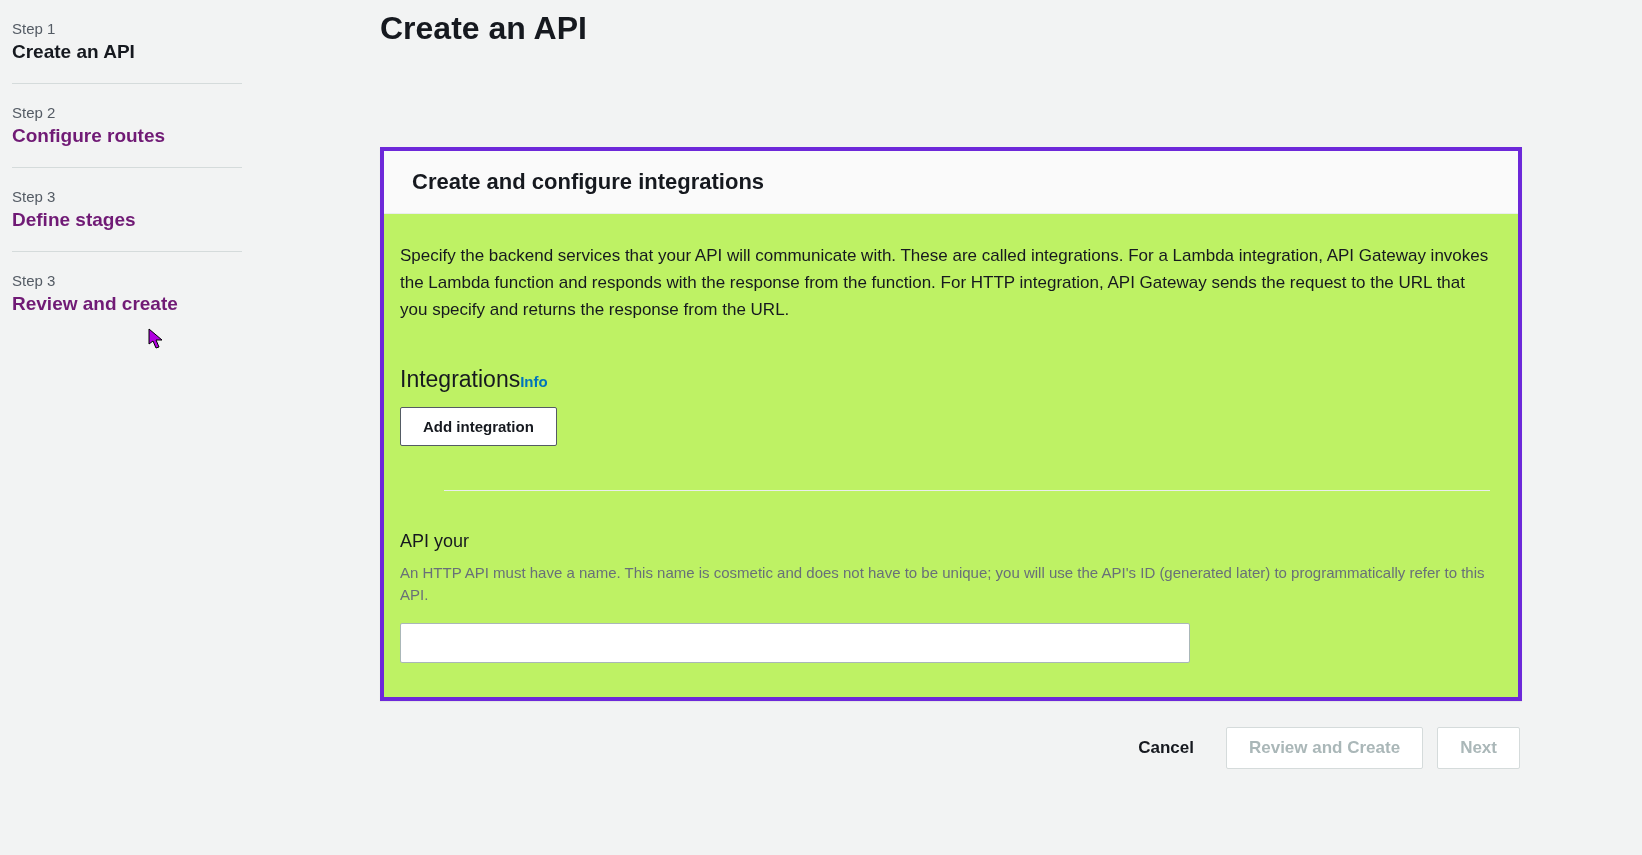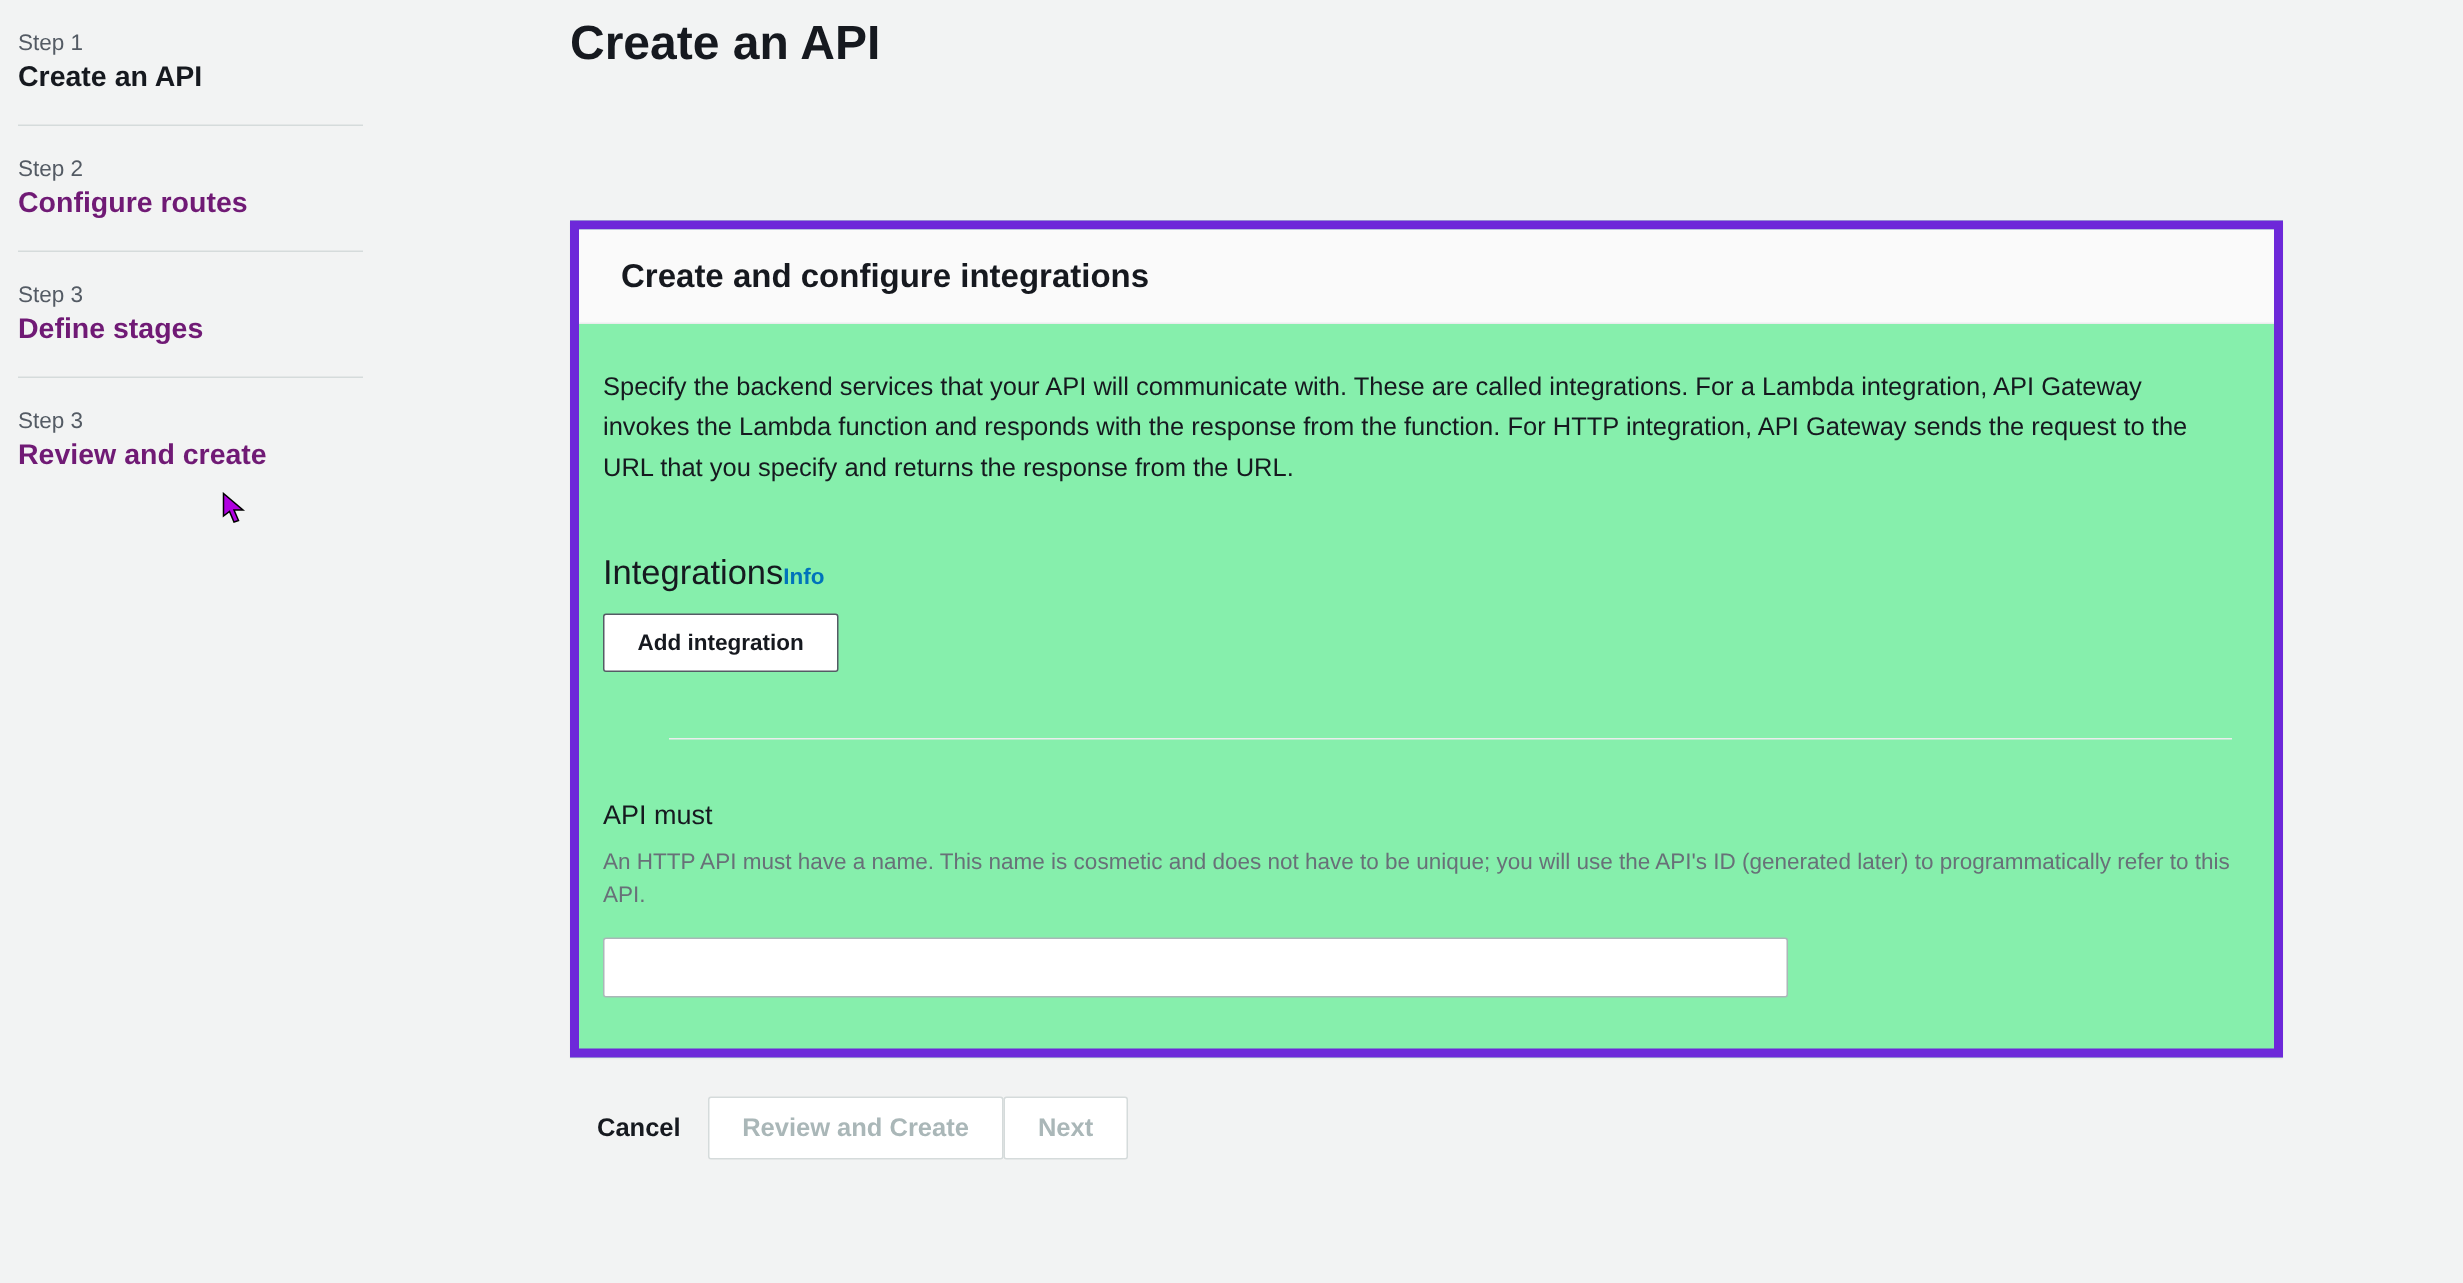--- a/index.html
+++ b/index.html
@@ -43,22 +43,22 @@
       padding: 10px 120px 0 110px;
       position: relative;
     }
     .page-title {
       font-size: 32px;
       font-weight: 700;
       color: #16191f;
       margin-bottom: 100px;
     }
     .panel {
-      background: #86efac;
-      border: 6px solid #6d28d9;
+      background: #bef264;
+      border: 4px solid #6d28d9;
       box-shadow: 0 1px 1px rgba(0,0,0,0.05);
       width: 100%;
     }
     .panel-header {
       background: #fafafa;
       border-bottom: 1px solid #eaeded;
       padding: 18px 28px;
     }
     .panel-header h2 {
       font-size: 22px;
@@ -122,21 +122,23 @@
     .text-input {
       width: 790px;
       height: 40px;
       border: 1px solid #aab7b8;
       border-radius: 2px;
       padding: 6px 10px;
       font-size: 15px;
     }
     .footer-actions {
       display: flex;
+      justify-content: flex-end;
       align-items: center;
+      gap: 14px;
       margin-top: 26px;
       padding-right: 2px;
     }
     .btn-link {
       background: transparent;
       border: none;
       font-size: 17px;
       font-weight: 700;
       color: #16191f;
       padding: 10px 18px;
@@ -193,21 +195,21 @@
         <p class="description">Specify the backend services that your API will communicate with. These are called integrations. For a Lambda integration, API Gateway invokes the Lambda function and responds with the response from the function. For HTTP integration, API Gateway sends the request to the URL that you specify and returns the response from the URL.</p>
 
         <div class="section-row">
           <span class="section-heading">Integrations</span>
           <span class="info-link">Info</span>
         </div>
         <button class="btn">Add integration</button>
 
         <hr class="divider">
 
-        <div class="field-label">API must</div>
+        <div class="field-label">API your</div>
         <div class="field-help">An HTTP API must have a name. This name is cosmetic and does not have to be unique; you will use the API's ID (generated later) to programmatically refer to this API.</div>
         <input type="text" class="text-input" value="" style="">
       </div>
     </div>
 
     <div class="footer-actions">
       <button class="btn-link">Cancel</button>
       <button class="btn-disabled">Review and Create</button>
       <button class="btn-disabled">Next</button>
     </div>

